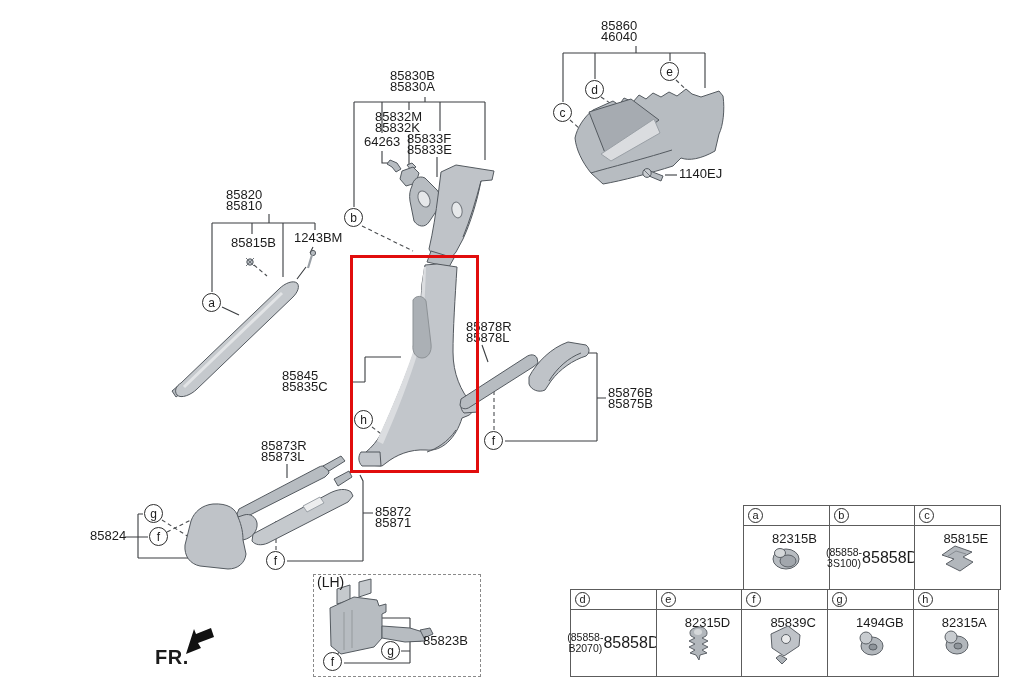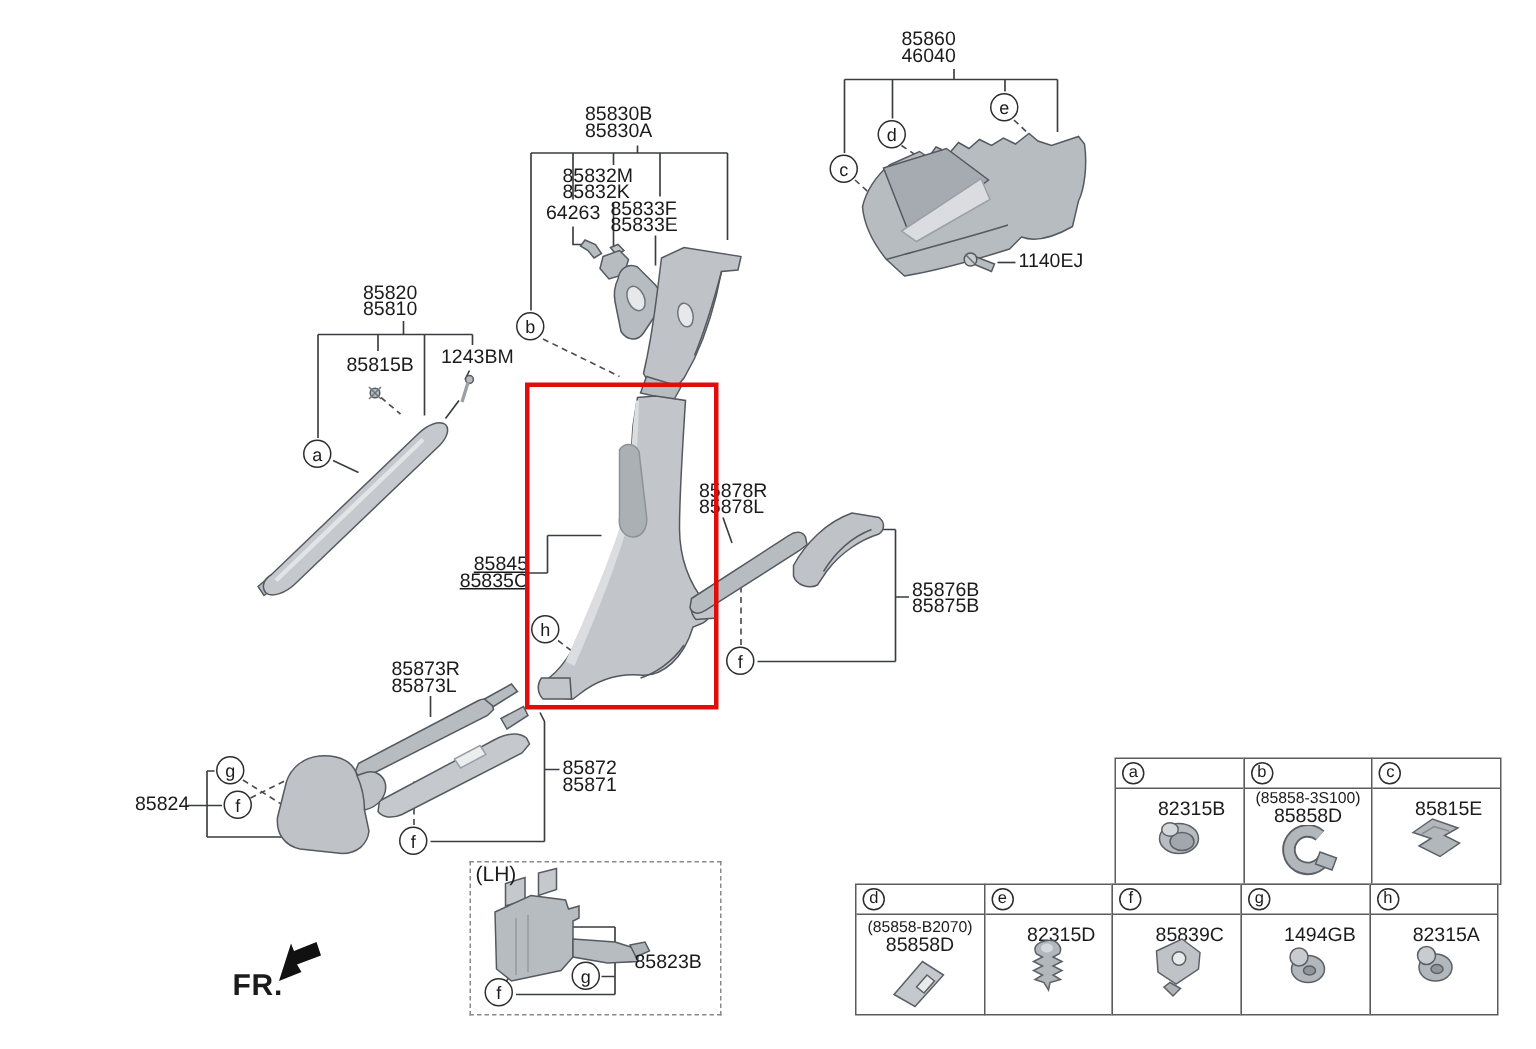--- a/index.html
+++ b/index.html
@@ -4,44 +4,44 @@
 <style>
   html,body{margin:0;padding:0;background:#ffffff;}
   .stage{
     position:relative;width:1024px;height:699px;background:#ffffff;overflow:hidden;
     font-family:"Liberation Sans","DejaVu Sans",sans-serif;color:#1b1b1b;
   }
   .art{position:absolute;left:0;top:0;z-index:1;}
   .lbl{position:absolute;z-index:3;font-size:13px;line-height:11px;white-space:nowrap;color:#1b1b1b;}
   .lbl.two span{display:block;}
   .c{text-align:left;}
-  .r{text-align:right;text-decoration:underline;}
+  .r{}
   .co{
     position:absolute;z-index:4;width:19px;height:19px;border:1.4px solid #2d2d2d;border-radius:50%;
     background:#ffffff;display:flex;align-items:center;justify-content:center;
     font-size:12px;line-height:1;color:#1b1b1b;box-sizing:border-box;
   }
   .hlbox{position:absolute;z-index:6;border:3px solid #e10d0d;box-sizing:border-box;background:transparent;}
   .lhbox{position:absolute;z-index:2;border:1.4px dashed #8a8a8a;box-sizing:border-box;}
   .legend{position:absolute;z-index:3;}
   .lg-row{position:absolute;display:flex;}
   .cell{
     width:86.7px;box-sizing:border-box;border:1px solid #5c5c5c;margin-left:-1px;
     background:#ffffff;display:flex;flex-direction:column;
   }
   .cell:first-child{margin-left:0;}
   .cell-h{
     height:19px;border-bottom:1px solid #5c5c5c;display:flex;align-items:center;
     padding-left:4px;gap:9px;flex:none;
   }
   .co-sm{position:static;width:15px;height:15px;font-size:11px;flex:none;z-index:auto;}
   .code{font-size:13px;margin-top:45px;}
-  .cell-b{flex:1;display:flex;flex-direction:column;align-items:center;justify-content:center;}
+  .cell-b{flex:1;display:flex;align-items:center;justify-content:center;}
   .altcode{font-size:10.5px;line-height:11px;text-align:center;}
-  .altcode2{font-size:13px;line-height:12px;text-align:left;}
+  .altcode2{font-size:16px;line-height:12px;text-align:left;}
   .fr{position:absolute;z-index:3;font-size:20px;font-weight:bold;letter-spacing:.5px;}
 </style>
 </head>
 <body>
 
 <div class="stage">
 
   <svg class="art" width="1024" height="699" viewBox="0 0 1024 699">
 
     <g stroke="#3a3d40" stroke-width="1.1" fill="none">
@@ -179,21 +179,21 @@
   <div class="lbl two c" style="left:375px;top:111px;width:70px">
     <span>85832M</span>
     <span>85832K</span>
   </div>
   <div class="lbl" style="left:364px;top:136px">64263</div>
   <div class="lbl two c" style="left:407px;top:133px;width:70px">
     <span>85833F</span>
     <span>85833E</span>
   </div>
 
-  <div class="lbl two c" style="left:242px;top:189px;width:70px">
+  <div class="lbl two c" style="left:226px;top:189px;width:70px">
     <span>85820</span>
     <span>85810</span>
   </div>
   <div class="lbl" style="left:231px;top:237px">85815B</div>
   <div class="lbl" style="left:294px;top:232px">1243BM</div>
 
   <div class="lbl two r" style="left:282px;top:370px;width:70px">
     <span>85845</span>
     <span>85835C</span>
   </div>

